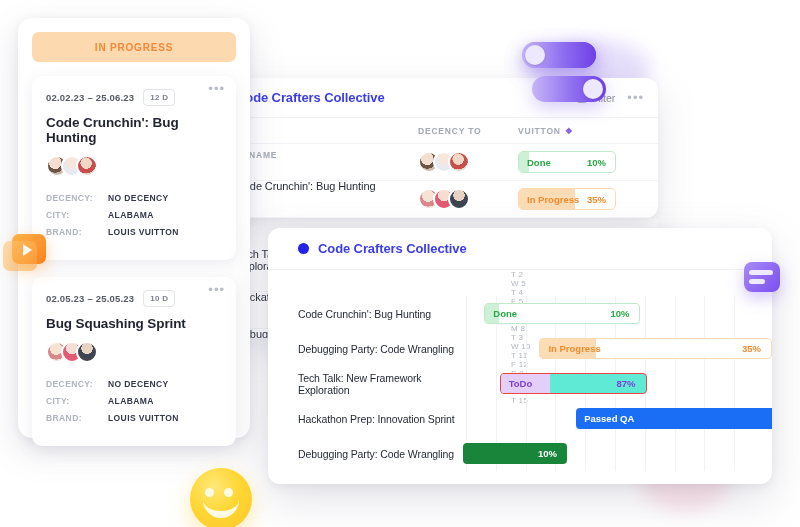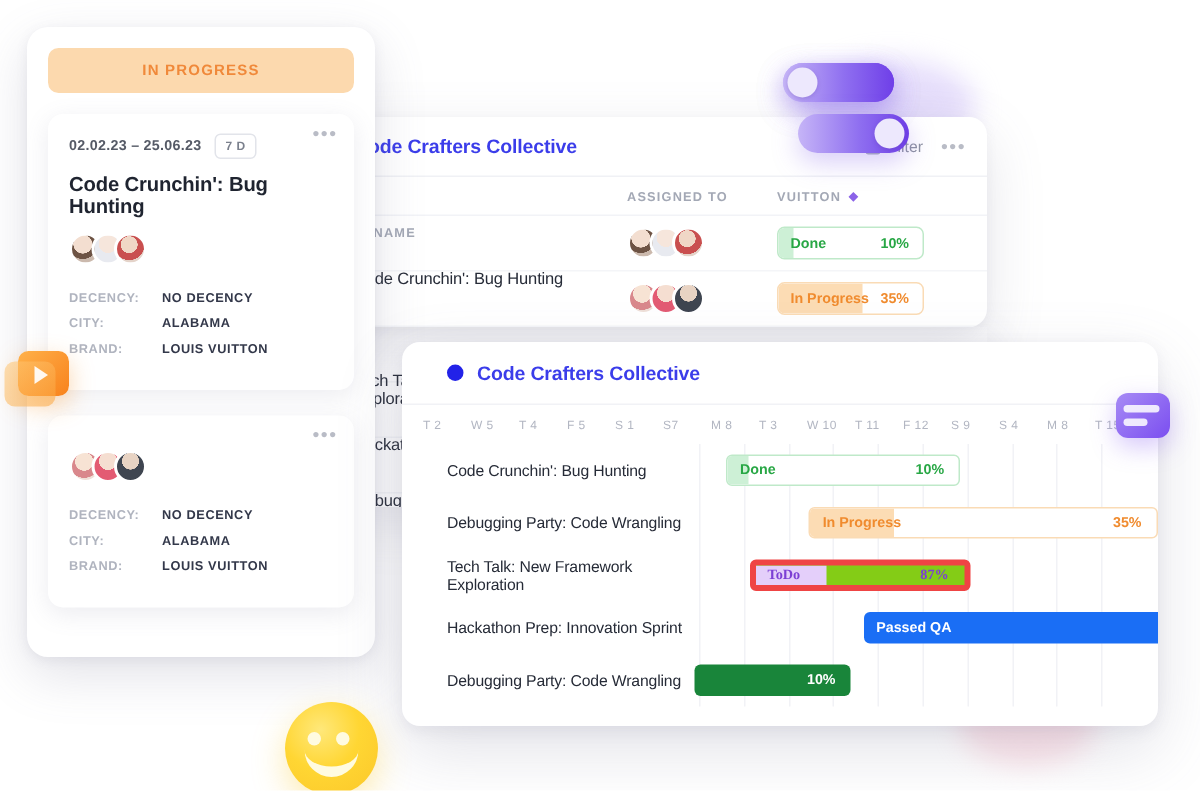--- a/index.html
+++ b/index.html
@@ -120,40 +120,40 @@
   .gantt {
     position: absolute; left: 268px; top: 228px;
     width: 504px; height: 256px;
     background: #ffffff; border-radius: 12px;
     box-shadow: 0 16px 44px rgba(110,110,140,0.20), 0 3px 10px rgba(110,110,140,0.10);
     z-index: 50; overflow: hidden;
   }
   .g-head { height: 42px; display: flex; align-items: center; padding-left: 30px; gap: 9px; border-bottom: 1px solid #f1f2f6; }
   .g-dot { width: 11px; height: 11px; border-radius: 50%; background: #2222e8; }
   .g-title { font-size: 13px; font-weight: bold; color: #3b3dea; letter-spacing: -.1px; }
-  .g-ticks { height: 26px; display: flex; align-items: center; padding-left: 14px; }
+  .g-ticks { height: 26px; display: flex; align-items: center; padding-left: 14px; flex-direction: column; }
   .tick { width: 32px; font-size: 8px; color: #b2b6c2; letter-spacing: .3px; text-align: left; }
   .g-body { position: relative; }
   .g-grid { position: absolute; left: 198px; top: 0; right: 8px; bottom: 0; display: flex; }
   .g-grid div { flex: 1; border-left: 1px solid #f1f2f6; }
   .g-row { height: 35px; display: flex; align-items: center; position: relative; }
   .g-label { width: 198px; padding-left: 30px; font-size: 10.5px; color: #262b37; letter-spacing: -.1px; }
   .g-track { flex: 1; position: relative; height: 35px; }
   .gbar {
     position: absolute; top: 7px; height: 21px; border-radius: 4px;
     display: flex; align-items: center; font-size: 9.5px; font-weight: bold; overflow: hidden;
   }
   .gbar .gfill { position: absolute; left: 0; top: 0; bottom: 0; }
   .gbar .glbl { position: relative; padding-left: 8px; }
   .gbar .gpct { position: relative; margin-left: auto; padding-right: 10px; }
   .gbar.done { border: 1px solid #bfe9c9; background: #fff; color: #28a745; }
   .gbar.done .gfill { width: 9%; background: #cdf0d6; }
   .gbar.prog { border: 1px solid #fadbb5; background: #fff; color: #f08b2e; }
   .gbar.prog .gfill { width: 24%; background: #fcdcb4; }
-  .gbar.todo { border: 4px solid #ef4444; background: #84cc16; color: #7c3fd4; font-family: Liberation Serif, serif; }
+  .gbar.todo { border: 1px solid #ef4444; background: #5eead4; color: #7c3fd4; }
   .gbar.todo .gfill { width: 34%; background: #e4cffa; }
   .gbar.qa { background: #1a6ef5; color: #ffffff; border: none; }
   .gbar.green { background: #19853a; color: #ffffff; border: none; }
 
   
   .deco { position: absolute; }
   .toggle {
     width: 74px; height: 26px; border-radius: 13px;
     background: linear-gradient(90deg,#c6b5f7 0%, #8f6ff0 55%, #6f3fe8 100%);
     box-shadow: 0 6px 18px rgba(140,110,235,0.35);
@@ -217,21 +217,21 @@
 
   <div class="kanban">
     <div class="col-head">
       <span>IN PROGRESS</span>
     </div>
 
     <div class="kcard">
       <div class="dots">•••</div>
       <div class="krow1">
         <span class="kdate">02.02.23 – 25.06.23</span>
-        <span class="kdays">7 D</span>
+        <span class="kdays">12 D</span>
       </div>
       <div class="ktitle">Code Crunchin': Bug Hunting</div>
       <div class="avatars">
         <div class="av a1"></div>
         <div class="av a2"></div>
         <div class="av a3"></div>
       </div>
       <div class="kmeta">
         <div class="kmeta-row">
           <span class="kmeta-k">DECENCY:</span>
@@ -243,20 +243,25 @@
         </div>
         <div class="kmeta-row">
           <span class="kmeta-k">BRAND:</span>
           <span class="kmeta-v">LOUIS VUITTON</span>
         </div>
       </div>
     </div>
 
     <div class="kcard" style="margin-top:17px;">
       <div class="dots">•••</div>
+      <div class="krow1">
+        <span class="kdate">02.05.23 – 25.05.23</span>
+        <span class="kdays">10 D</span>
+      </div>
+      <div class="ktitle">Bug Squashing Sprint</div>
       <div class="avatars">
         <div class="av b1"></div>
         <div class="av b2"></div>
         <div class="av b3"></div>
       </div>
       <div class="kmeta">
         <div class="kmeta-row">
           <span class="kmeta-k">DECENCY:</span>
           <span class="kmeta-v">NO DECENCY</span>
         </div>
@@ -285,21 +290,21 @@
 
     <div class="tp-colrow">
       <div class="c-name">
         <span class="burger">
             <i></i>
             <i></i>
             <i></i>
           </span>
         <span>NAME</span>
       </div>
-      <div class="c-assigned">ASSIGNED TO</div>
+      <div class="c-assigned">DECENCY TO</div>
       <div class="c-status">
         <span>VUITTON</span>
         <span class="sort-ic">◆</span>
       </div>
     </div>
 
     <div class="trow">
       <div class="c-name">Code Crunchin': Bug Hunting</div>
       <div class="c-assigned">
         <div class="av a1"></div>

